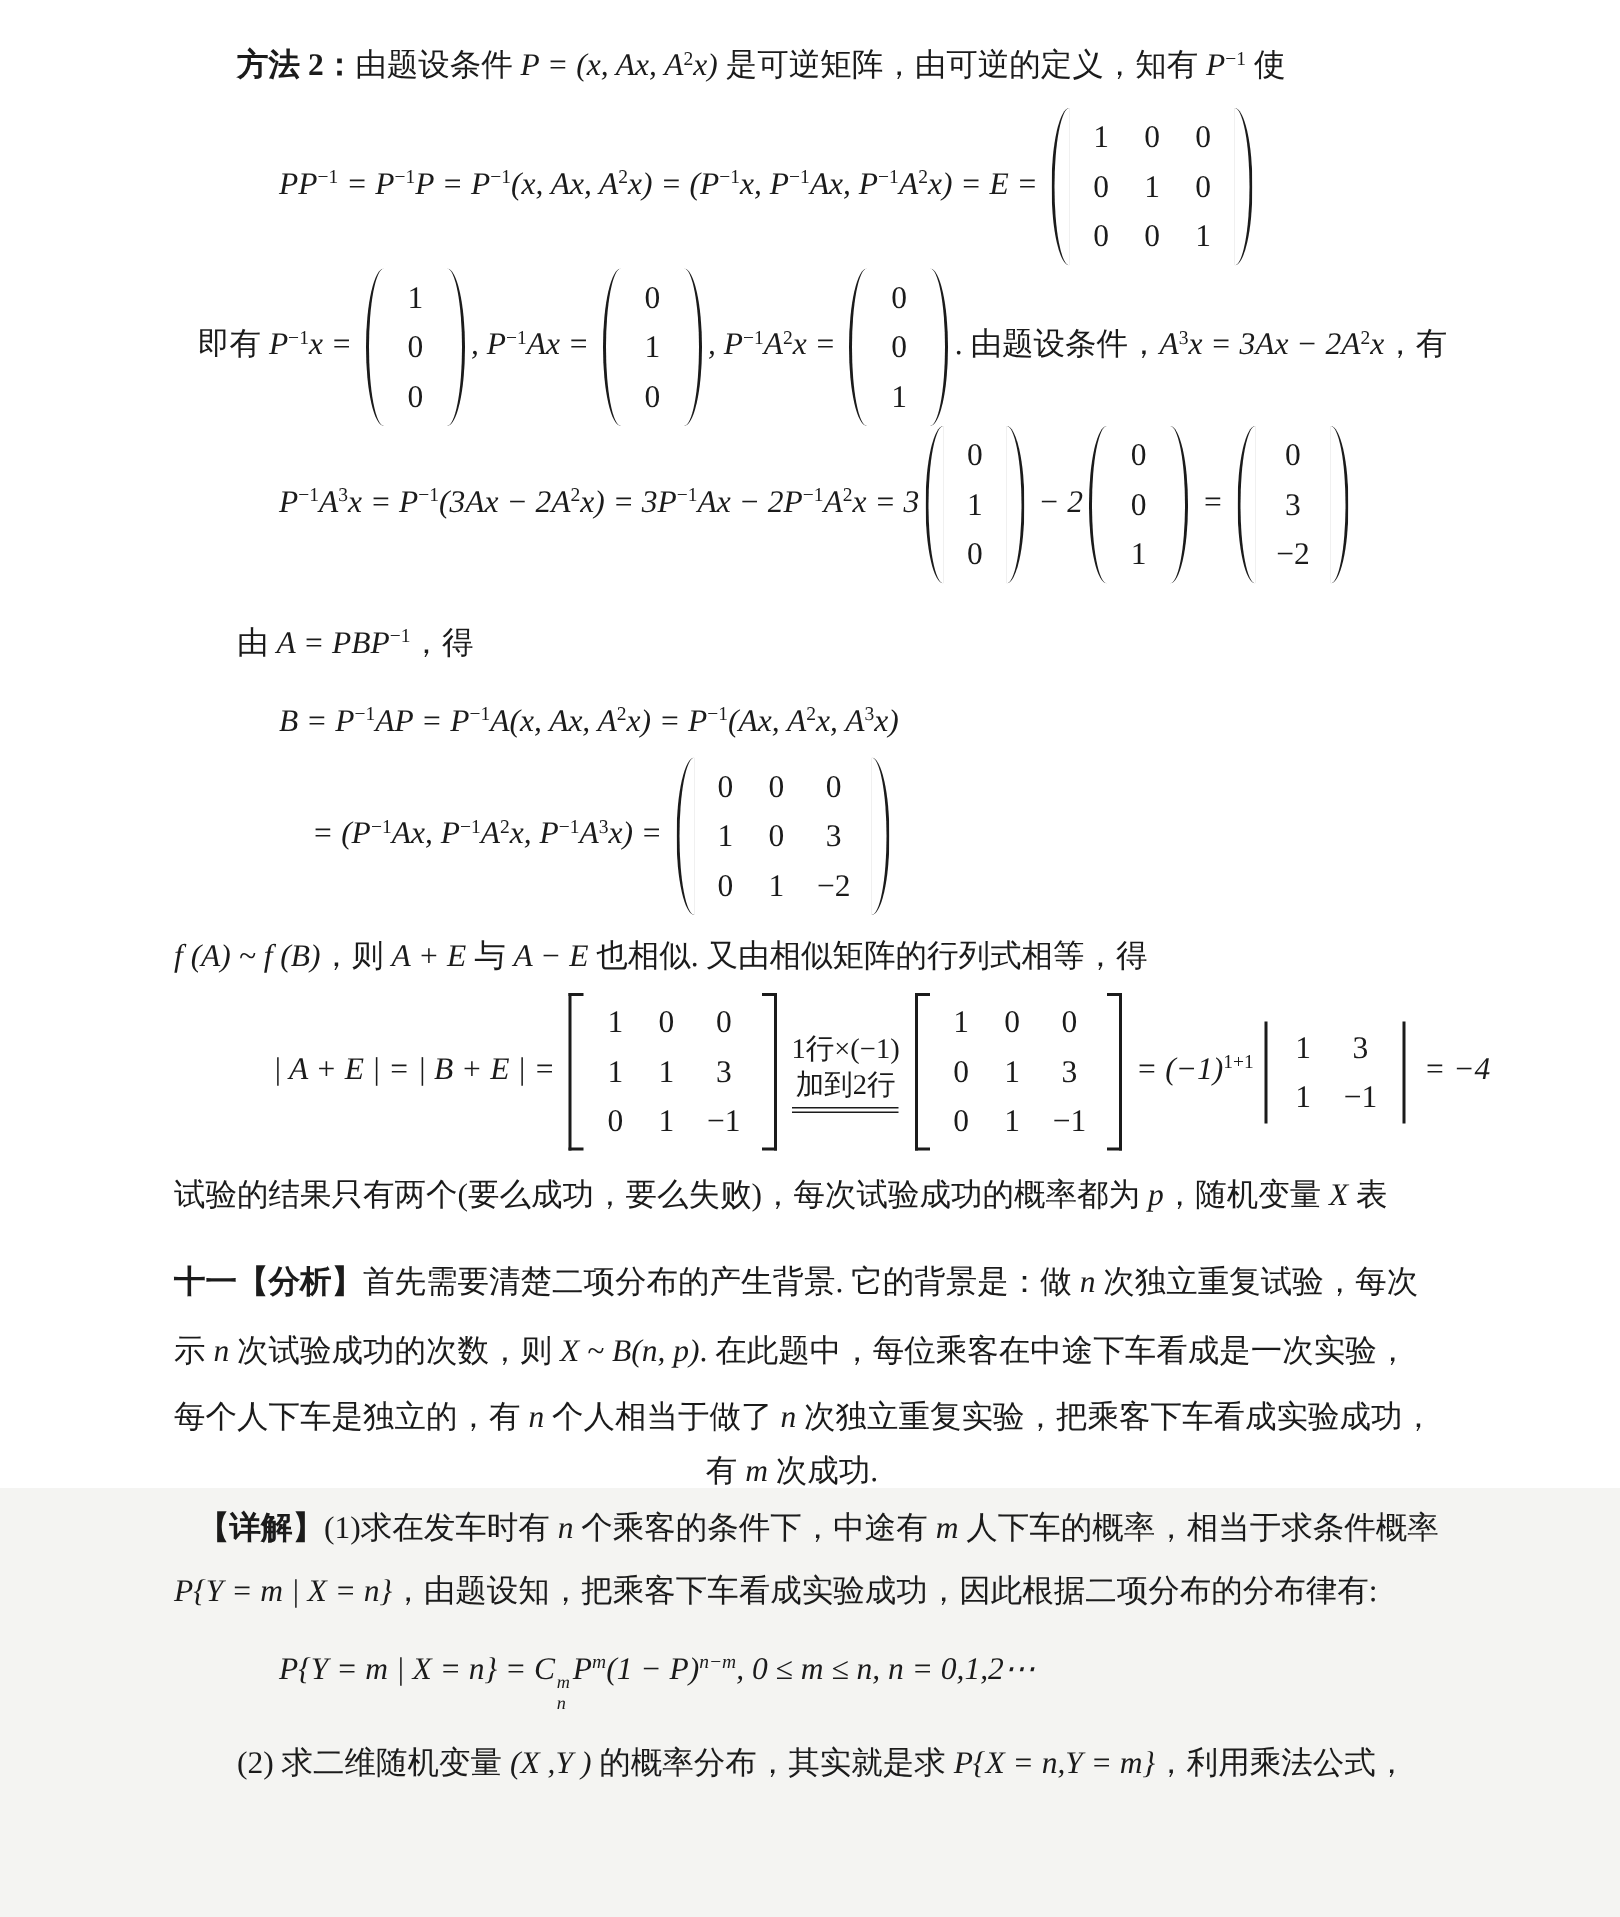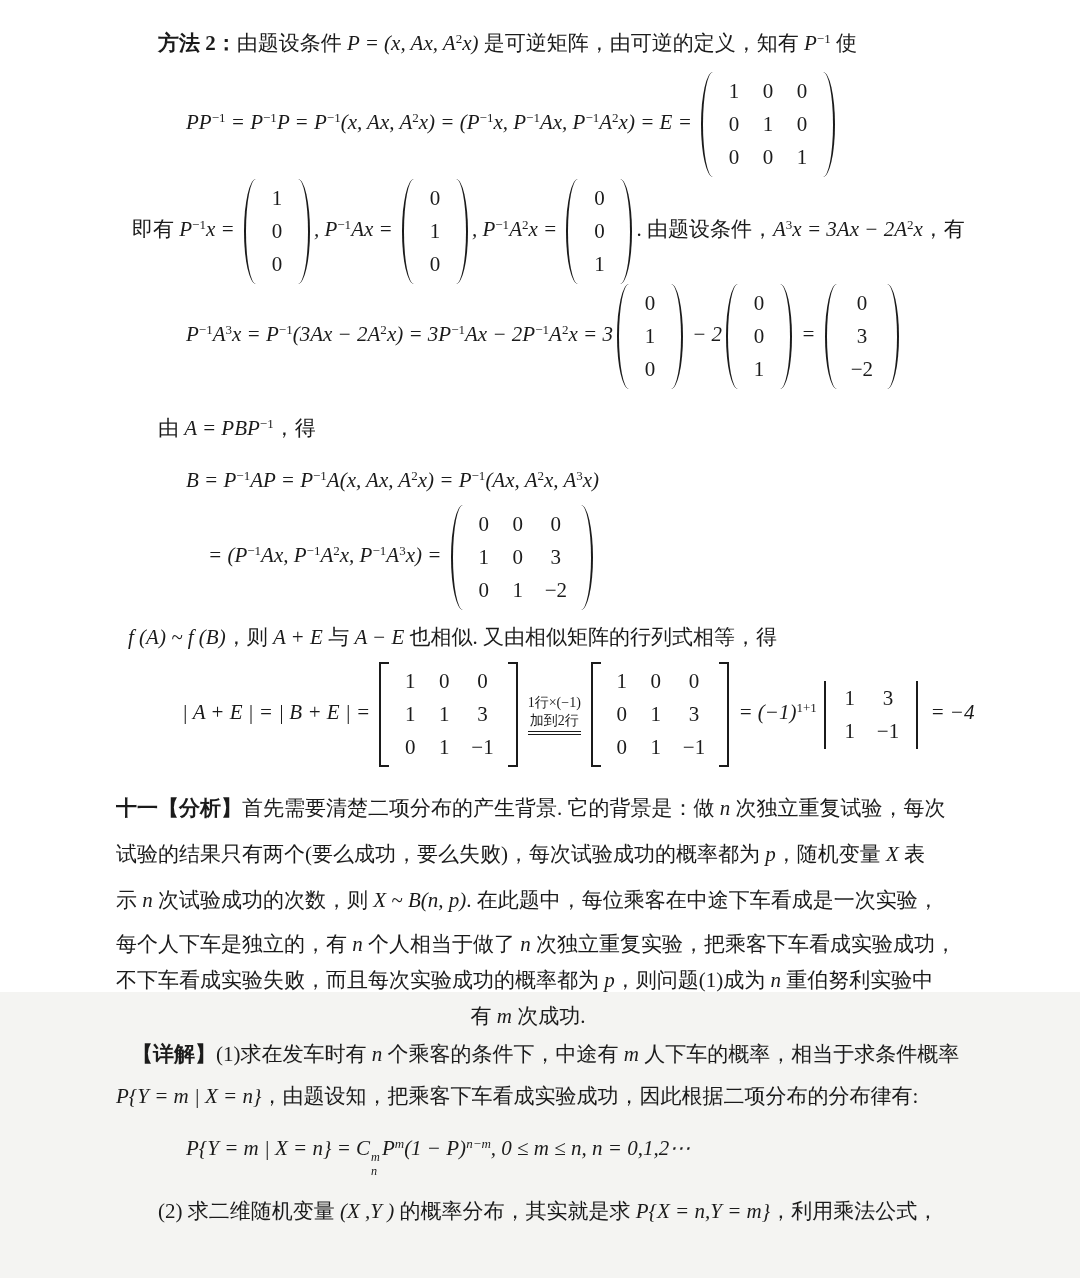--- a/index.html
+++ b/index.html
@@ -21,33 +21,33 @@
   .cells span{text-align:center;font-family:"Liberation Serif",serif;
         font-style:normal;font-size:21px;line-height:33px;padding:0 10px;min-width:14px;}
   .f-paren-l{width:10px;border-left:2px solid #1b1b1b;
         border-radius:100% 0 0 100% / 50% 0 0 50%;}
   .f-paren-r{width:10px;border-right:2px solid #1b1b1b;
         border-radius:0 100% 100% 0 / 0 50% 50% 0;}
   .f-sq-l{width:8px;border:2px solid #1b1b1b;border-right:none;}
   .f-sq-r{width:8px;border:2px solid #1b1b1b;border-left:none;}
   .f-bar{width:2px;background:#1b1b1b;margin:2px 3px;}
   .rowop{display:inline-flex;flex-direction:column;align-items:center;
-        vertical-align:middle;font-size:14px;line-height:1.25;margin:0 6px;
+        vertical-align:middle;font-size:19px;line-height:1.25;margin:0 6px;
         font-style:normal;}
   .rowop .bot{border-bottom:4px double #1b1b1b;padding:0 2px 2px 2px;}
   
   #p-method2{margin:12px 0 0 0;text-indent:42px;}
   #eq-pp{margin:12px 0 0 70px;}
   #p-jihyou{margin:2px 0 0 16px;}
   #eq-pa3x{margin:0 0 0 70px;}
   #p-youpbp{margin:18px 0 0 42px;}
   #eq-b1{margin:14px 0 0 70px;}
   #eq-b2{margin:8px 0 0 92px;}
   #p-part2-l1{margin:14px 0 0 0;text-indent:42px;}
-  #p-part2-l2{margin:10px 0 0 12px;}
+  #p-part2-l2{margin:10px 0 0 0;}
   #eq-det{margin:8px 0 0 66px;}
   #p-analysis-l0{margin:24px 0 0 0;}
   #p-analysis-l1{margin:12px 0 0 0;}
   #p-analysis-l2{margin:12px 0 0 0;}
   #p-analysis-l3{margin:10px 0 0 0;}
   #p-analysis-l4{margin:2px 0 0 0;}
   #p-analysis-l5{margin:2px 0 0 0;text-align:center;}
   #p-detail-l1{margin:4px 0 0 16px;}
   #p-detail-l2{margin:8px 0 0 0;}
   #eq-binom{margin:14px 0 0 70px;}
@@ -59,23 +59,22 @@
 <div class="page">
   <div class="line" id="p-method2"><span class="cn bd">方法 2：</span><span class="cn">由题设条件 </span><span class="mt">P = (x, Ax, A</span><sup class="sup">2</sup><span class="mt">x)</span><span class="cn"> 是可逆矩阵，由可逆的定义，知有 </span><span class="mt">P</span><sup class="sup">−1</sup><span class="cn"> 使</span></div>
   <div class="line" id="eq-pp"><span class="mt">PP</span><sup class="sup">−1</sup><span class="mt"> = P</span><sup class="sup">−1</sup><span class="mt">P = P</span><sup class="sup">−1</sup><span class="mt">(x, Ax, A</span><sup class="sup">2</sup><span class="mt">x) = (P</span><sup class="sup">−1</sup><span class="mt">x, P</span><sup class="sup">−1</sup><span class="mt">Ax, P</span><sup class="sup">−1</sup><span class="mt">A</span><sup class="sup">2</sup><span class="mt">x) = E = </span><span class="mat"><span class="f-paren-l"></span><span class="cells" style="grid-template-columns: repeat(3, auto);"><span>1</span><span>0</span><span>0</span><span>0</span><span>1</span><span>0</span><span>0</span><span>0</span><span>1</span></span><span class="f-paren-r"></span></span></div>
   <div class="line" id="p-jihyou"><span class="cn">即有 </span><span class="mt">P</span><sup class="sup">−1</sup><span class="mt">x = </span><span class="mat"><span class="f-paren-l"></span><span class="cells" style="grid-template-columns: repeat(1, auto);"><span>1</span><span>0</span><span>0</span></span><span class="f-paren-r"></span></span><span class="mt">, P</span><sup class="sup">−1</sup><span class="mt">Ax = </span><span class="mat"><span class="f-paren-l"></span><span class="cells" style="grid-template-columns: repeat(1, auto);"><span>0</span><span>1</span><span>0</span></span><span class="f-paren-r"></span></span><span class="mt">, P</span><sup class="sup">−1</sup><span class="mt">A</span><sup class="sup">2</sup><span class="mt">x = </span><span class="mat"><span class="f-paren-l"></span><span class="cells" style="grid-template-columns: repeat(1, auto);"><span>0</span><span>0</span><span>1</span></span><span class="f-paren-r"></span></span><span class="cn">. 由题设条件，</span><span class="mt">A</span><sup class="sup">3</sup><span class="mt">x = 3Ax − 2A</span><sup class="sup">2</sup><span class="mt">x</span><span class="cn">，有</span></div>
   <div class="line" id="eq-pa3x"><span class="mt">P</span><sup class="sup">−1</sup><span class="mt">A</span><sup class="sup">3</sup><span class="mt">x = P</span><sup class="sup">−1</sup><span class="mt">(3Ax − 2A</span><sup class="sup">2</sup><span class="mt">x) = 3P</span><sup class="sup">−1</sup><span class="mt">Ax − 2P</span><sup class="sup">−1</sup><span class="mt">A</span><sup class="sup">2</sup><span class="mt">x = 3</span><span class="mat"><span class="f-paren-l"></span><span class="cells" style="grid-template-columns: repeat(1, auto);"><span>0</span><span>1</span><span>0</span></span><span class="f-paren-r"></span></span><span class="mt"> − 2</span><span class="mat"><span class="f-paren-l"></span><span class="cells" style="grid-template-columns: repeat(1, auto);"><span>0</span><span>0</span><span>1</span></span><span class="f-paren-r"></span></span><span class="mt"> = </span><span class="mat"><span class="f-paren-l"></span><span class="cells" style="grid-template-columns: repeat(1, auto);"><span>0</span><span>3</span><span>−2</span></span><span class="f-paren-r"></span></span></div>
   <div class="line" id="p-youpbp"><span class="cn">由 </span><span class="mt">A = PBP</span><sup class="sup">−1</sup><span class="cn">，得</span></div>
   <div class="line" id="eq-b1"><span class="mt">B = P</span><sup class="sup">−1</sup><span class="mt">AP = P</span><sup class="sup">−1</sup><span class="mt">A(x, Ax, A</span><sup class="sup">2</sup><span class="mt">x) = P</span><sup class="sup">−1</sup><span class="mt">(Ax, A</span><sup class="sup">2</sup><span class="mt">x, A</span><sup class="sup">3</sup><span class="mt">x)</span></div>
   <div class="line" id="eq-b2"><span class="mt">= (P</span><sup class="sup">−1</sup><span class="mt">Ax, P</span><sup class="sup">−1</sup><span class="mt">A</span><sup class="sup">2</sup><span class="mt">x, P</span><sup class="sup">−1</sup><span class="mt">A</span><sup class="sup">3</sup><span class="mt">x) = </span><span class="mat"><span class="f-paren-l"></span><span class="cells" style="grid-template-columns: repeat(3, auto);"><span>0</span><span>0</span><span>0</span><span>1</span><span>0</span><span>3</span><span>0</span><span>1</span><span>−2</span></span><span class="f-paren-r"></span></span></div>
   <div class="line" id="p-part2-l2"><span class="mt">f (A) ~ f (B)</span><span class="cn">，则 </span><span class="mt">A + E</span><span class="cn"> 与 </span><span class="mt">A − E</span><span class="cn"> 也相似. 又由相似矩阵的行列式相等，得</span></div>
   <div class="line" id="eq-det"><span class="mt">| A + E | = | B + E | = </span><span class="mat"><span class="f-sq-l"></span><span class="cells" style="grid-template-columns: repeat(3, auto);"><span>1</span><span>0</span><span>0</span><span>1</span><span>1</span><span>3</span><span>0</span><span>1</span><span>−1</span></span><span class="f-sq-r"></span></span><span class="rowop cn"><span class="top">1行×(−1)</span><span class="bot">加到2行</span></span><span class="mat"><span class="f-sq-l"></span><span class="cells" style="grid-template-columns: repeat(3, auto);"><span>1</span><span>0</span><span>0</span><span>0</span><span>1</span><span>3</span><span>0</span><span>1</span><span>−1</span></span><span class="f-sq-r"></span></span><span class="mt"> = (−1)</span><sup class="sup">1+1</sup><span class="mat"><span class="f-bar"></span><span class="cells" style="grid-template-columns: repeat(2, auto);"><span>1</span><span>3</span><span>1</span><span>−1</span></span><span class="f-bar"></span></span><span class="mt"> = −4</span></div>
+  <div class="line" id="p-analysis-l1"><span class="cn">试验的结果只有两个(要么成功，要么失败)，每次试验成功的概率都为 </span><span class="mt">p</span><span class="cn">，随机变量 </span><span class="mt">X</span><span class="cn"> 表</span></div>
   <div class="line" id="p-analysis-l0"><span class="cn bd">十一【分析】</span><span class="cn">首先需要清楚二项分布的产生背景. 它的背景是：做 </span><span class="mt">n</span><span class="cn"> 次独立重复试验，每次</span></div>
-  <div class="line" id="p-analysis-l1"><span class="cn">试验的结果只有两个(要么成功，要么失败)，每次试验成功的概率都为 </span><span class="mt">p</span><span class="cn">，随机变量 </span><span class="mt">X</span><span class="cn"> 表</span></div>
   <div class="line" id="p-analysis-l2"><span class="cn">示 </span><span class="mt">n</span><span class="cn"> 次试验成功的次数，则 </span><span class="mt">X ~ B(n, p)</span><span class="cn">. 在此题中，每位乘客在中途下车看成是一次实验，</span></div>
   <div class="line" id="p-analysis-l3"><span class="cn">每个人下车是独立的，有 </span><span class="mt">n</span><span class="cn"> 个人相当于做了 </span><span class="mt">n</span><span class="cn"> 次独立重复实验，把乘客下车看成实验成功，</span></div>
-  <div class="line" id="p-analysis-l4"><span class="cn">不下车看成实验失败，而且每次实验成功的概率都为 </span><span class="mt">p</span><span class="cn">，则问题(1)成为 </span><span class="mt">n</span><span class="cn"> 重伯努利实验中</span></div>
   <div class="line" id="p-analysis-l5"><span class="cn">有 </span><span class="mt">m</span><span class="cn"> 次成功.</span></div>
   <div class="line" id="p-detail-l1"><span class="cn bd">【详解】</span><span class="cn">(1)求在发车时有 </span><span class="mt">n</span><span class="cn"> 个乘客的条件下，中途有 </span><span class="mt">m</span><span class="cn"> 人下车的概率，相当于求条件概率</span></div>
   <div class="line" id="p-detail-l2"><span class="mt">P{Y = m | X = n}</span><span class="cn">，由题设知，把乘客下车看成实验成功，因此根据二项分布的分布律有:</span></div>
   <div class="line" id="eq-binom"><span class="mt">P{Y = m | X = n} = C</span><span class="stk"><span>m</span><span>n</span></span><span class="mt">P</span><sup class="sup it">m</sup><span class="mt">(1 − P)</span><sup class="sup it">n−m</sup><span class="mt">, 0 ≤ m ≤ n, n = 0,1,2⋯</span></div>
   <div class="line" id="p-final"><span class="cn">(2) 求二维随机变量 </span><span class="mt">(X ,Y )</span><span class="cn"> 的概率分布，其实就是求 </span><span class="mt">P{X = n,Y = m}</span><span class="cn">，利用乘法公式，</span></div>
 </div>
 
 </body></html>

